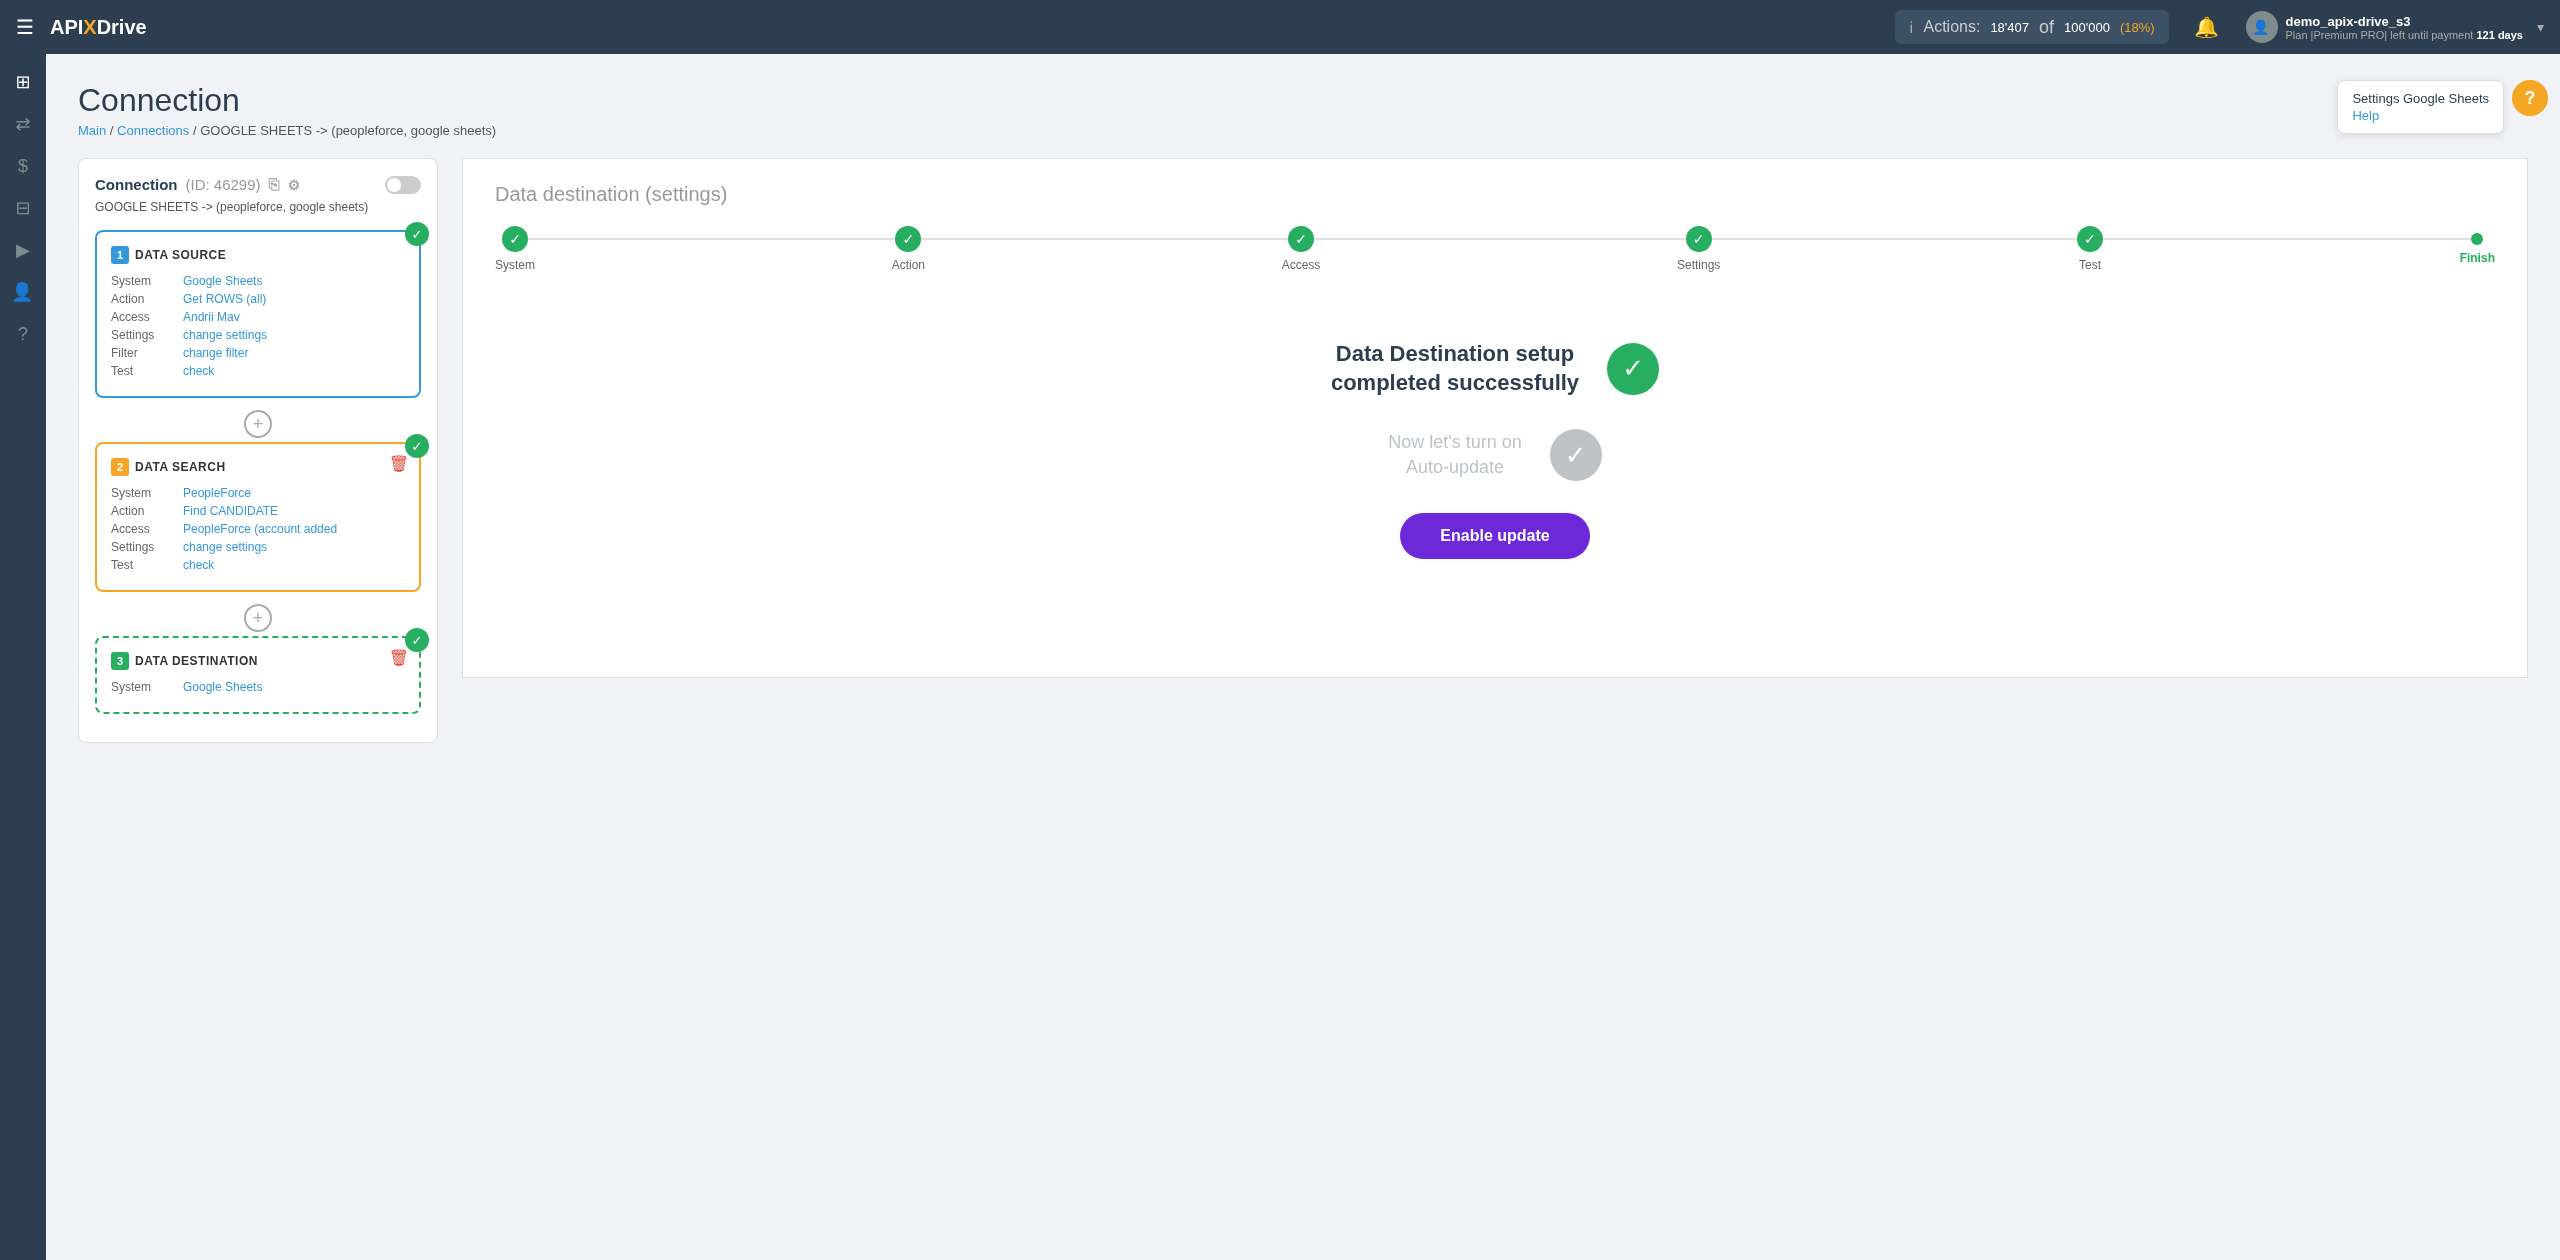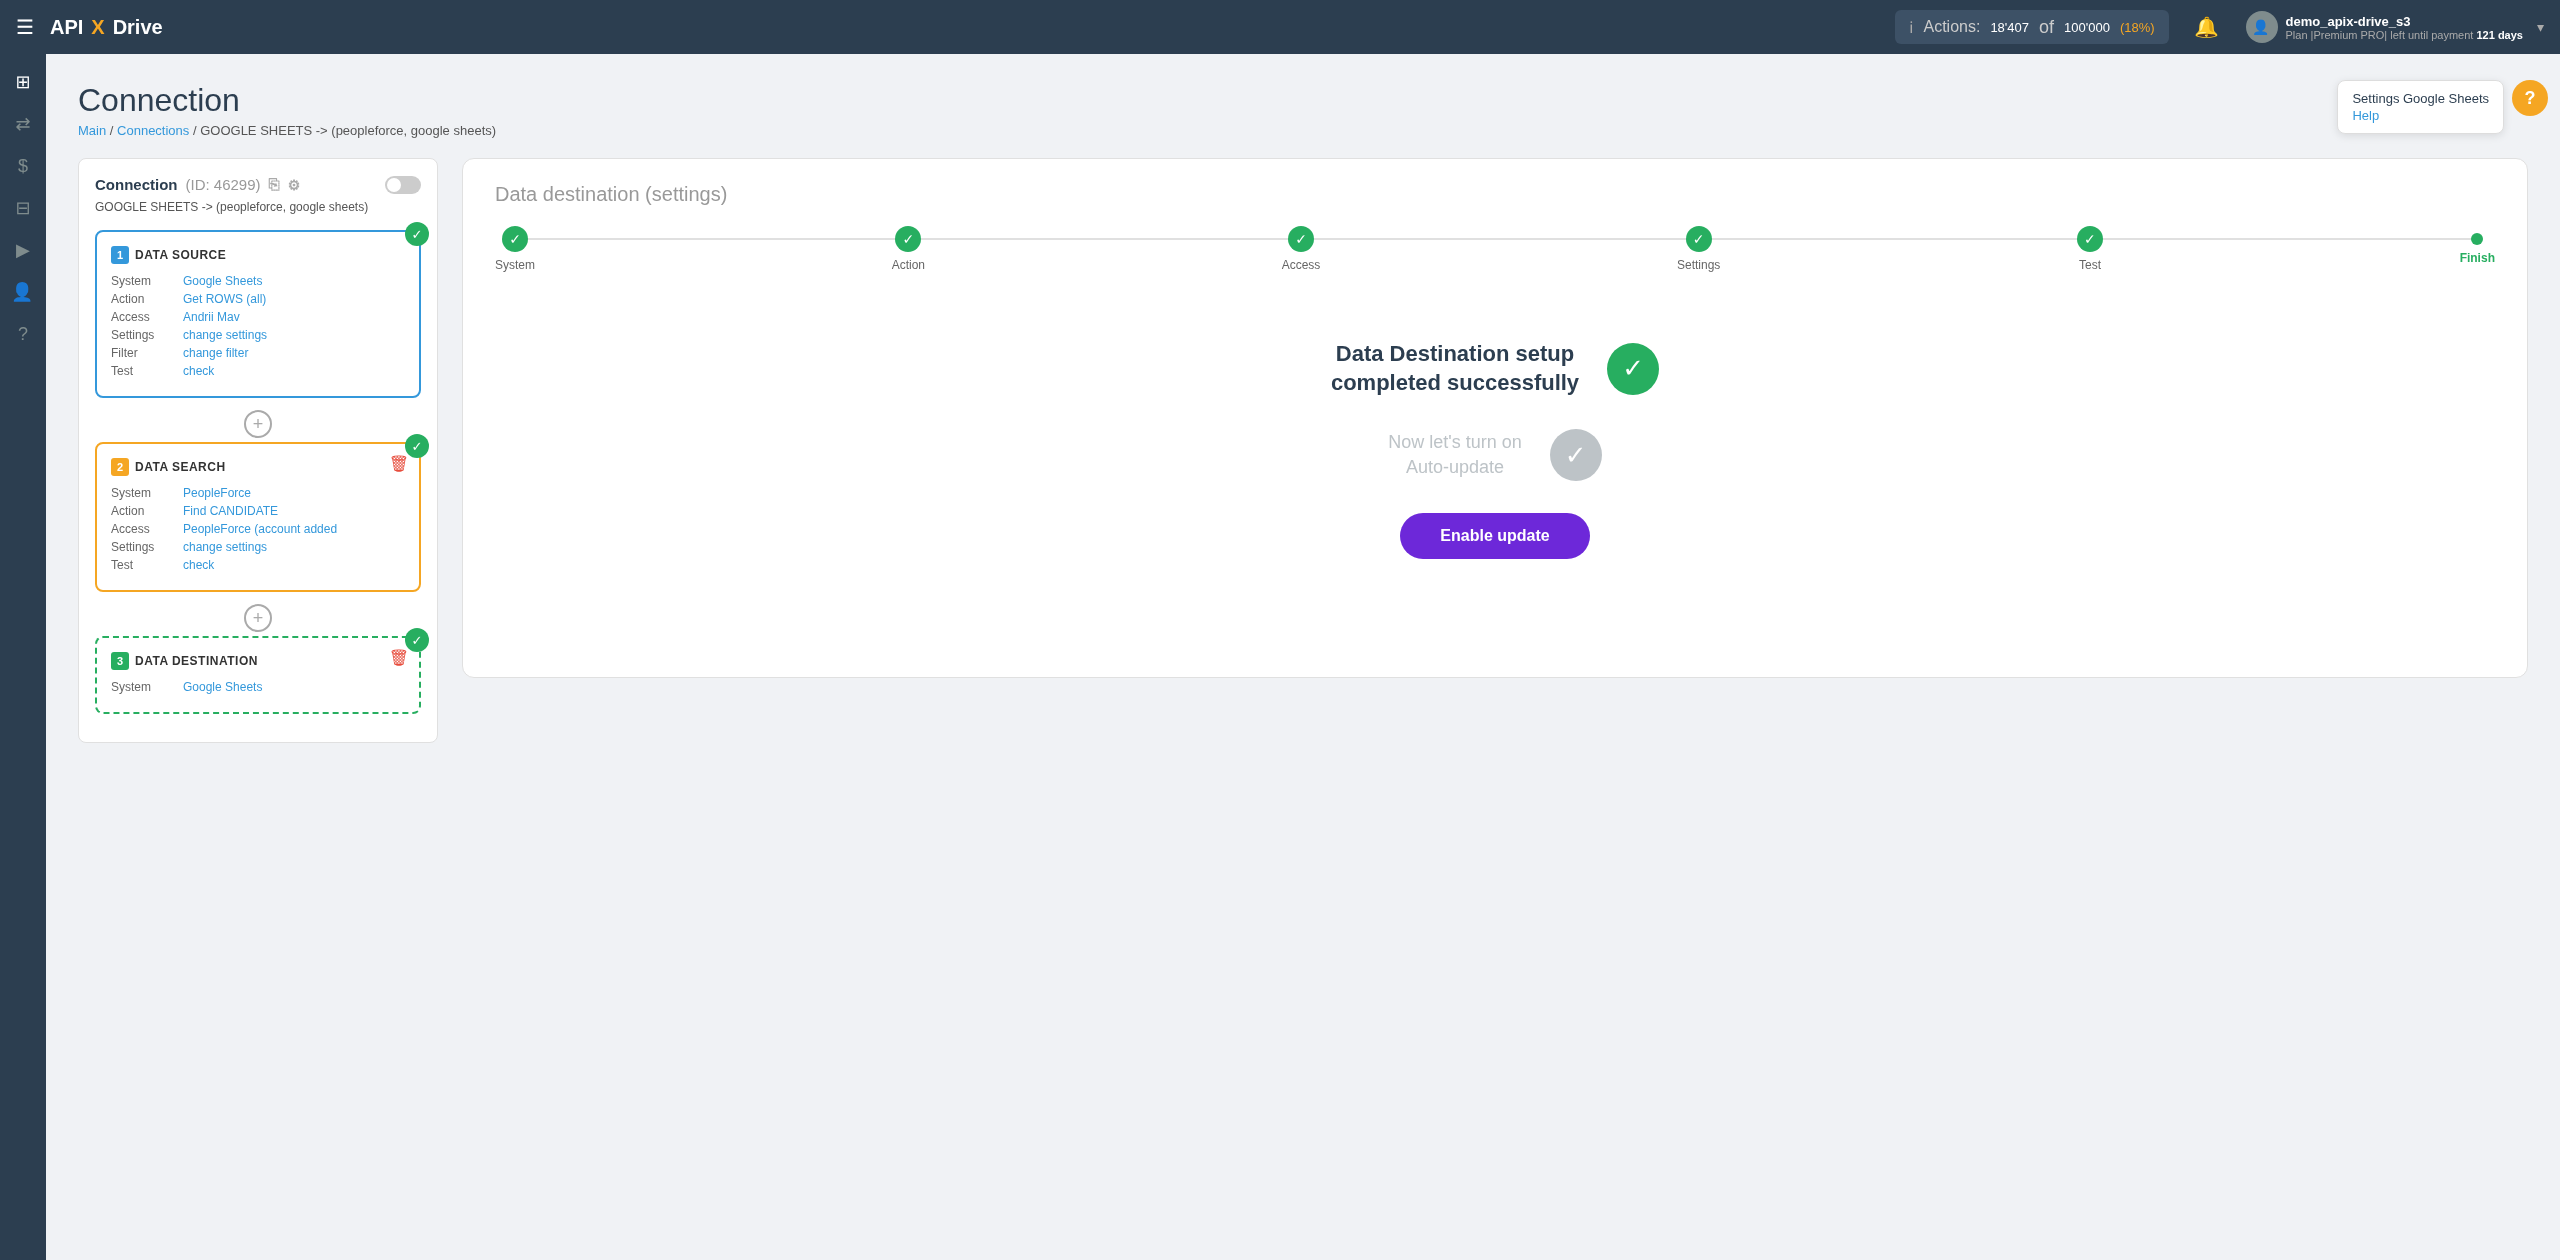--- a/index.html
+++ b/index.html
@@ -11,21 +11,21 @@
       height: 54px;
       display: flex;
       align-items: center;
       padding: 0 16px;
       gap: 16px;
       flex-shrink: 0;
     }
     .topnav-logo {
       display: flex;
       align-items: center;
-      gap: 8px;
+      gap: 0;
     }
     .logo-api { color: #fff; font-weight: 700; font-size: 20px; }
     .logo-x { color: #f5a623; font-weight: 700; font-size: 20px; }
     .logo-drive { color: #fff; font-weight: 700; font-size: 20px; }
     .topnav-spacer { flex: 1; }
     .topnav-actions-badge {
       background: #3d5166;
       border-radius: 6px;
       padding: 6px 14px;
       display: flex;
@@ -236,21 +236,21 @@
       color: #aaa;
       font-size: 18px;
       cursor: pointer;
       margin: 4px auto;
     }
 
     
     .right-panel {
       flex: 1;
       background: #fff;
-      border-radius: 12px;
+      border-radius: 0;
       border: 1px solid #e0e0e0;
       padding: 24px 32px;
       min-height: 520px;
     }
 
     
     .steps-nav {
       display: flex;
       align-items: center;
       justify-content: space-between;

